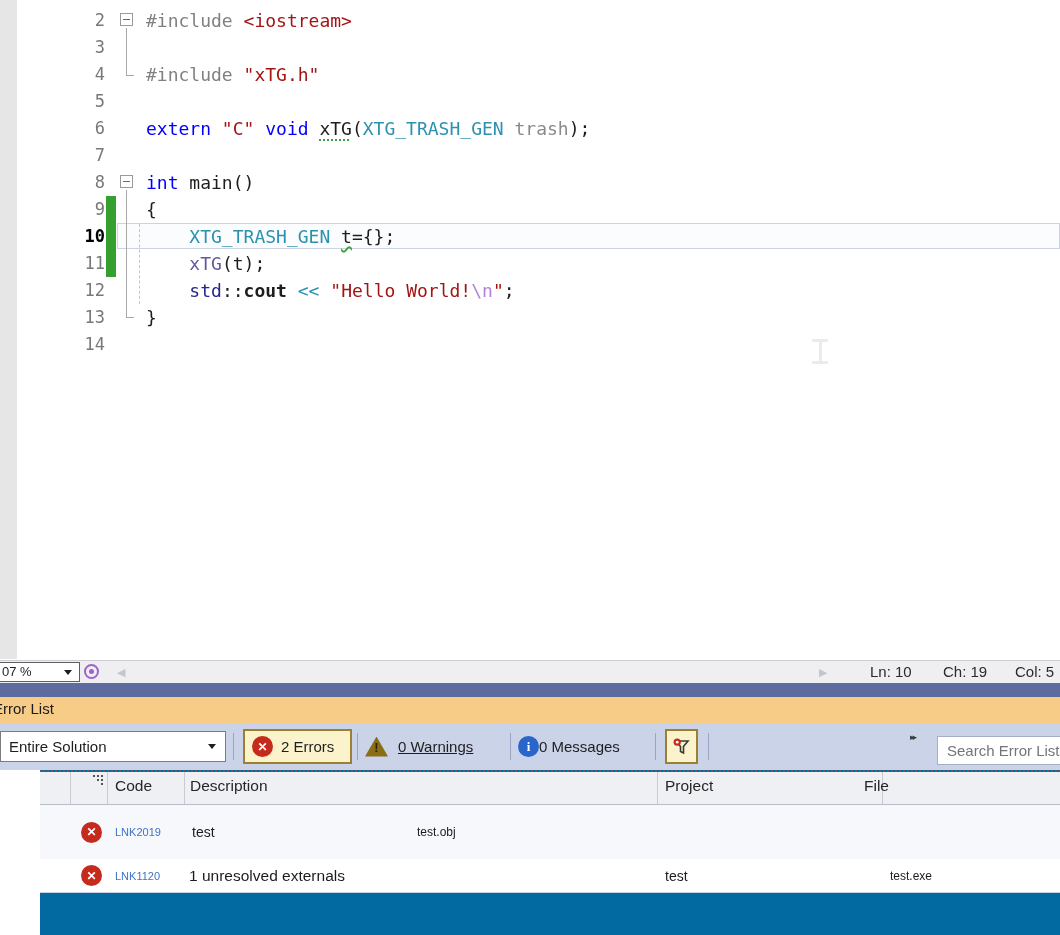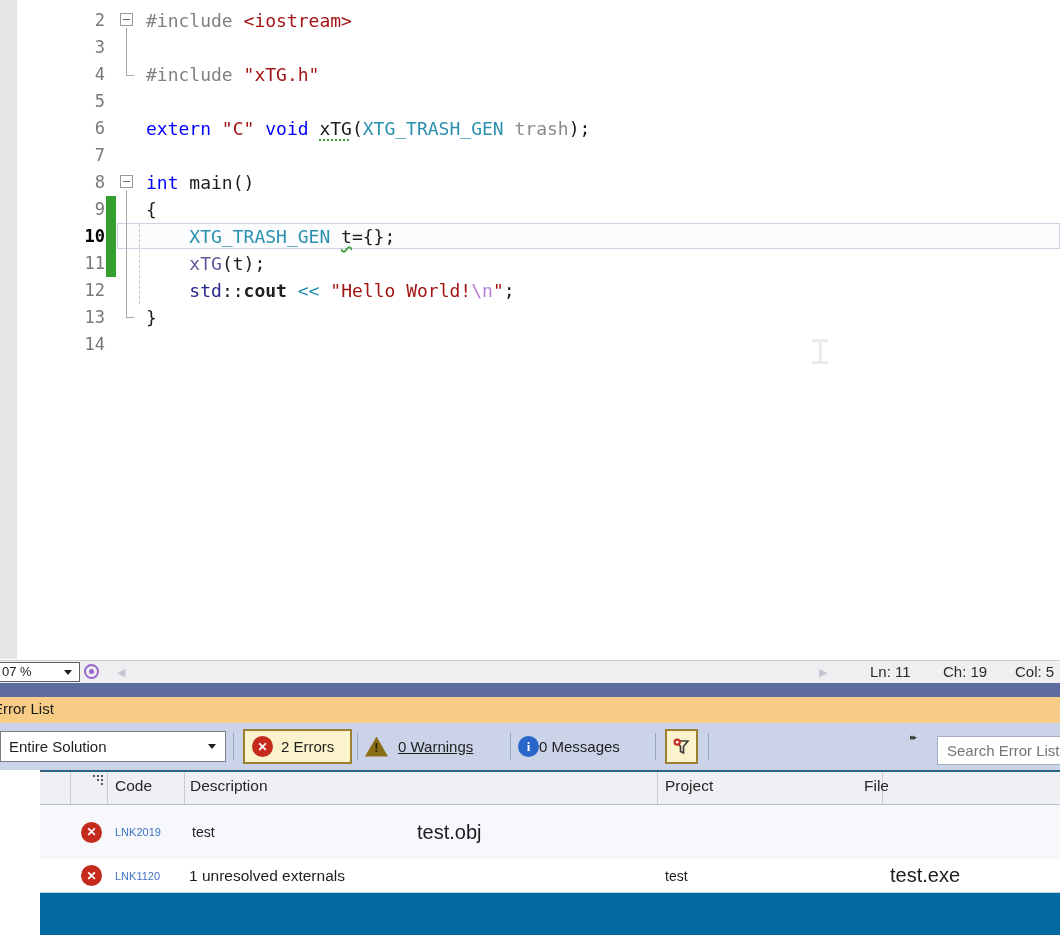--- a/index.html
+++ b/index.html
@@ -75,21 +75,21 @@
   .grid-row{position:relative;display:flex;align-items:center;}
   .row-1{height:54px;background:#f6f8fc;}
   .row-2{height:34px;background:#fff;border-bottom:1px solid #c9d2e4;box-sizing:border-box;}
   .cell{flex:0 0 auto;box-sizing:border-box;}
   .c-blank{width:30px;}
   .c-sev{width:37px;display:flex;justify-content:flex-start;padding-left:11px;}
   .c-code{width:77px;padding-left:8px;font-size:11px;color:#3e73c2;}
   .c-desc{width:473px;padding-left:5px;font-size:15.5px;color:#1c1c1c;line-height:18px;}
   .c-desc .inner{max-width:420px;}
   .c-proj{width:225px;padding-left:8px;font-size:14px;color:#1c1c1c;}
-  .c-file{padding-left:8px;font-size:20px;color:#1c1c1c;}
+  .c-file{padding-left:8px;font-size:12px;color:#1c1c1c;}
 
   .funnel-wrap{position:relative;width:17px;height:17px;margin:0 auto;}
 </style>
 </head>
 <body>
 
 <div class="screen">
 
   <div class="editor">
     <div class="margin-strip"></div>
@@ -120,21 +120,21 @@
   </div>
 
   <div class="statusrow">
     <div class="zoom-combo">
       <span>07 %</span>
       <span class="caret"></span>
     </div>
     <div class="health-icon"></div>
     <div class="scroll-arrow" style="left:117px;">◀</div>
     <div class="scroll-arrow" style="left:819px;">▶</div>
-    <div class="status-pos" style="left:870px;">Ln: 11</div>
+    <div class="status-pos" style="left:870px;">Ln: 10</div>
     <div class="status-pos" style="left:943px;">Ch: 19</div>
     <div class="status-pos" style="left:1015px;white-space:nowrap;">Col: 5</div>
   </div>
 
   <div class="splitter"></div>
 
   <div class="panel-title">
     <span>Error List</span>
   </div>
 

